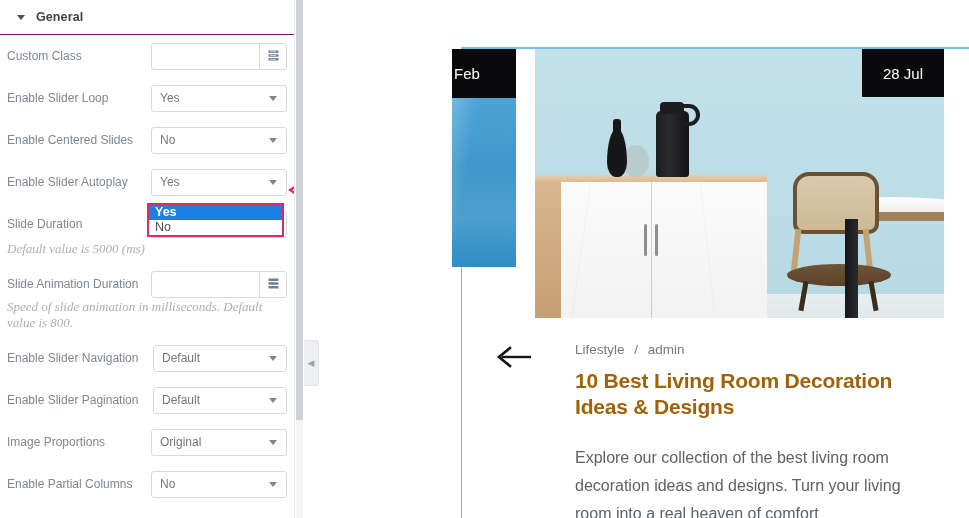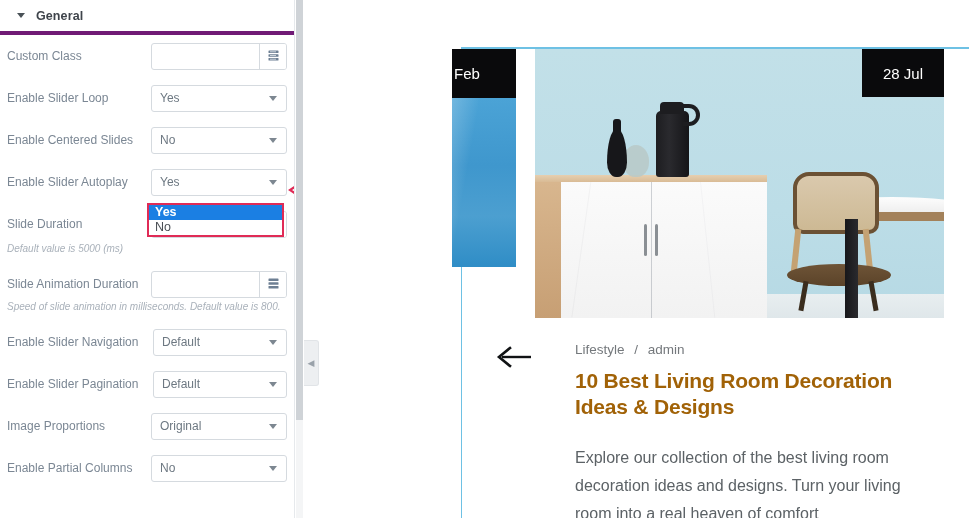--- a/index.html
+++ b/index.html
@@ -16,21 +16,21 @@
     position: absolute; left: 0; top: 0;
     width: 295px; height: 518px;
     background: #ffffff;
     border-right: 1px solid #e6e9ec;
     overflow: hidden;
   }
   .panel-header {
     height: 35px;
     display: flex; align-items: center;
     padding-left: 17px;
-    border-bottom: 4px solid #701a75;
+    border-bottom: 1px solid #701a75;
     background: #ffffff;
   }
   .caret-down {
     width: 0; height: 0;
     border-left: 4.5px solid transparent;
     border-right: 4.5px solid transparent;
     border-top: 5px solid #495157;
     margin-right: 11px;
   }
   .panel-title {
@@ -90,26 +90,27 @@
     position: absolute; right: 9px; top: 50%;
     margin-top: -2px;
     width: 0; height: 0;
     border-left: 4.5px solid transparent;
     border-right: 4.5px solid transparent;
     border-top: 5px solid #7d8791;
   }
   .selectbox.wide { width: 134px; }
 
   .hint {
-    font-size: 10px; color: #a9b1ba;
+    font-size: 13px; color: #a9b1ba;
     font-style: italic;
     line-height: 16px;
     padding: 0 7px;
     margin-top: -4px;
     margin-bottom: 6px;
+    font-family: Liberation Serif, serif;
   }
   .hint.tight { margin-top: -6px; }
 
   
   .dropdown-open {
     position: absolute;
     left: 147px; top: 203px;
     width: 137px;
     border: 2px solid #e02b56;
     background: #fff;

